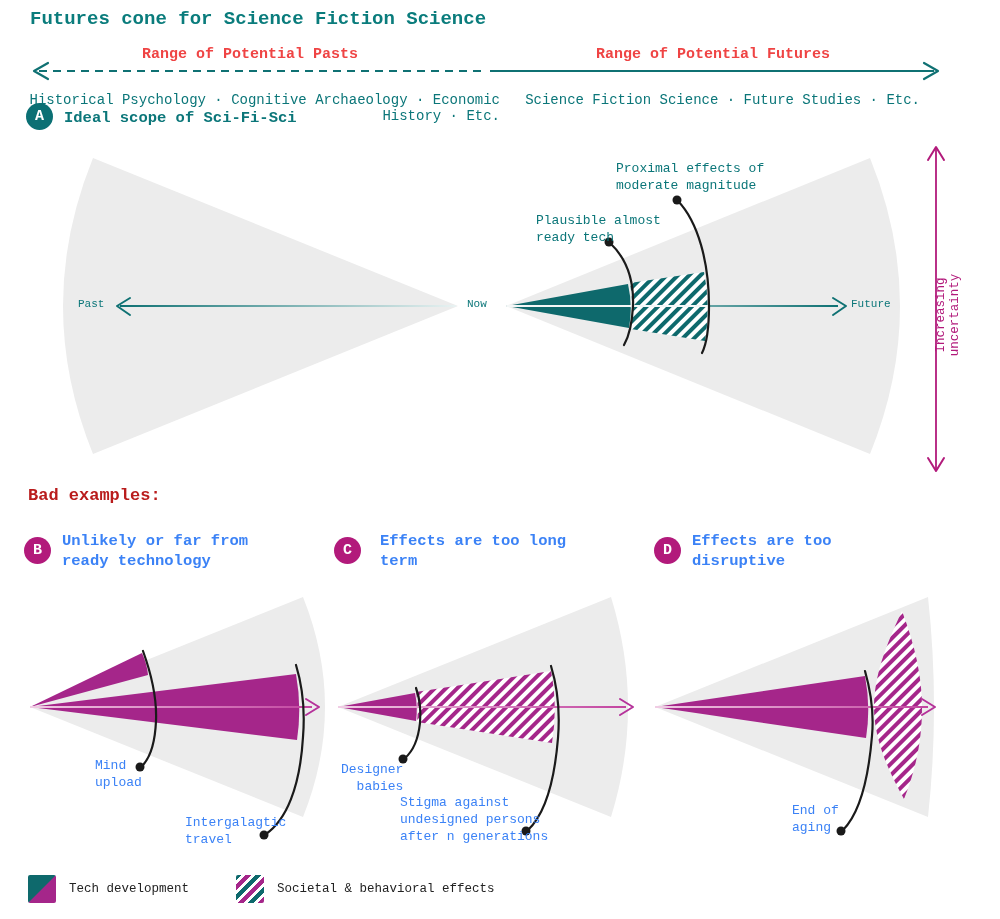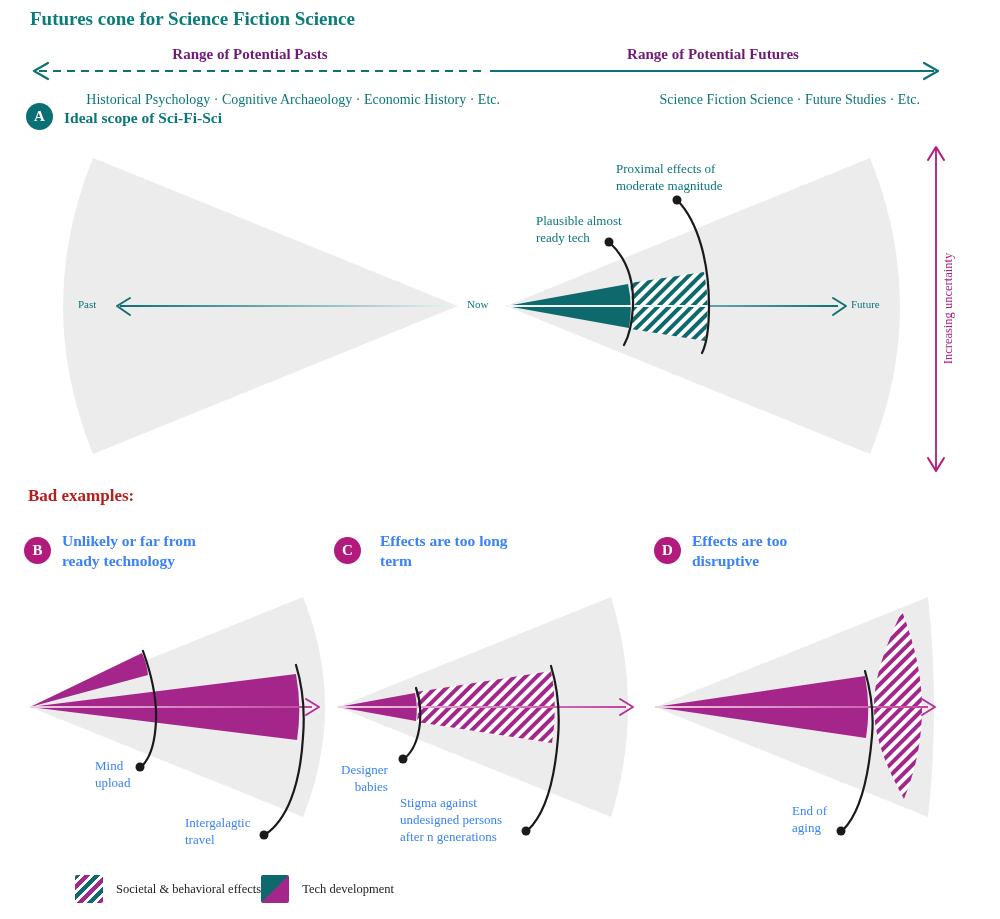--- a/index.html
+++ b/index.html
@@ -1,21 +1,21 @@
 <!DOCTYPE html>
 <html><head>
 <meta charset="utf-8">
 <style>
   html,body{margin:0;padding:0;background:#fff;}
   .page{position:relative;width:1000px;height:919px;background:#ffffff;
-        font-family:Liberation Serif, serif;overflow:hidden;}
+        font-family:Liberation Mono, monospace;overflow:hidden;}
   .abs{position:absolute;}
   .canvas{position:absolute;left:0;top:0;}
   .page-title{left:30px;top:8px;font-size:19px;font-weight:bold;color:#0A7C7C;}
-  .range-title{font-size:15px;font-weight:bold;color:#701a75;text-align:center;width:400px;top:46px;}
+  .range-title{font-size:15px;font-weight:bold;color:#ef4444;text-align:center;width:400px;top:46px;}
   .range-sub{font-size:14px;color:#0B7679;text-align:right;top:92px;}
   .badge{width:27px;height:27px;border-radius:50%;color:#fff;font-weight:bold;font-size:15px;
          display:flex;align-items:center;justify-content:center;}
   .teal-bg{background:#0B7074;}
   .mag-bg{background:#B21A7B;}
   .sec-title{font-weight:bold;font-size:15.5px;line-height:20px;white-space:pre-line;}
   .teal{color:#0B7679;}
   .mag{color:#3b82f6;}
   .lbl{font-size:13px;line-height:17px;white-space:pre-line;}
   .axis-lbl{font-size:11px;}
@@ -189,23 +189,23 @@
 travel</div>
   <div class="abs lbl mag" style="left:341px;top:761px;text-align:right;">Designer
 babies</div>
   <div class="abs lbl mag" style="left:400px;top:794px;">Stigma against
 undesigned persons
 after n generations</div>
   <div class="abs lbl mag" style="left:792px;top:802px;">End of
 aging</div>
 
   <div class="abs legend">
+    <div class="legend-item">
+      <div class="swatch swatch-split"></div>
+      <span>Tech development</span>
+    </div>
     <div class="legend-item" style="margin-left:47px;">
       <div class="swatch swatch-hatch"></div>
       <span>Societal &amp; behavioral effects</span>
     </div>
-    <div class="legend-item">
-      <div class="swatch swatch-split"></div>
-      <span>Tech development</span>
-    </div>
   </div>
 
 </div>
 
 </body></html>

